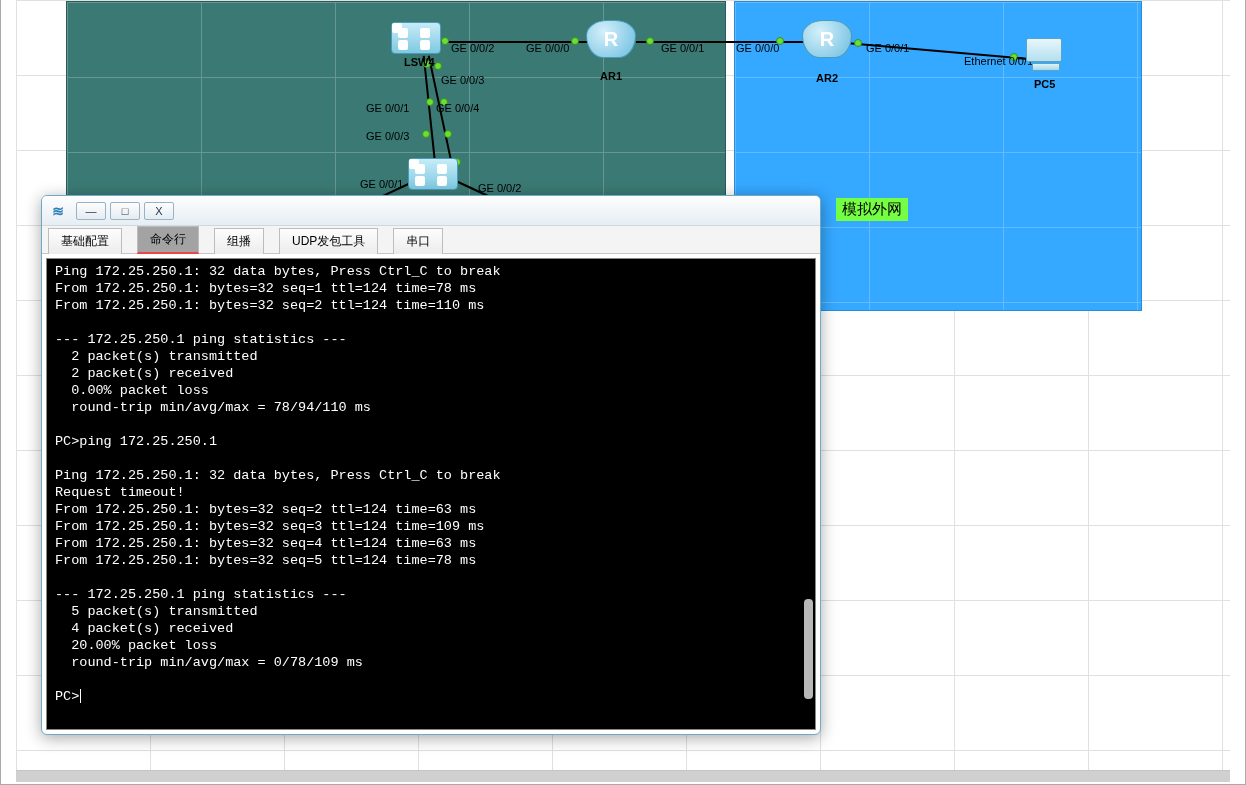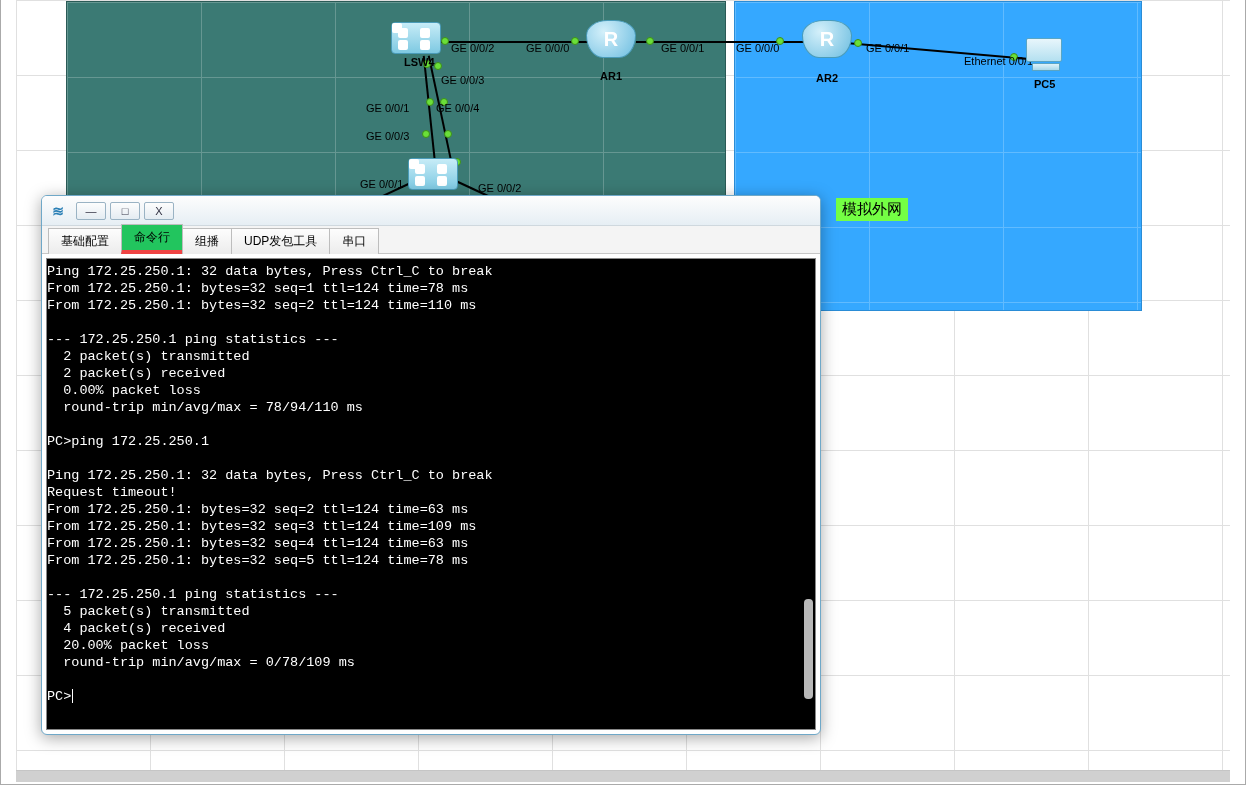--- a/index.html
+++ b/index.html
@@ -125,45 +125,45 @@
     background: linear-gradient(#fdfdfd,#e4ecf2);
     display:inline-flex; align-items:center; justify-content:center;
     font-size: 11px; color:#334; cursor: default;
   }
   .tabs {
     height: 28px;
     display:flex; align-items:flex-end;
     padding: 2px 6px 0;
     background: #f4f4f4;
     border-bottom: 1px solid #c7c7c7;
-    gap: 0;
+    gap: 16px;
   }
   .tab {
     padding: 4px 12px;
     font-size: 12px;
     border: 1px solid #bdbdbd;
     border-bottom: none;
     background: linear-gradient(#fdfdfd,#ececec);
     margin-right: -1px;
     position: relative; top: 1px;
     cursor: default;
   }
   .tab.active {
-    background: #22c55e;
-    border-bottom: 4px solid #ef4444;
+    background: #a3a3a3;
+    border-bottom: 2px solid #ef4444;
     font-weight: normal;
   }
   .term {
     flex: 1;
     background: #000;
     color: #fff;
     font-family: "Courier New", monospace;
     font-size: 13.5px;
     line-height: 17px;
-    padding: 4px 0;
+    padding: 4px 8px;
     white-space: pre;
     overflow: hidden;
     position: relative;
     margin: 4px;
     border: 1px solid #888;
   }
   .cursor {
     display:inline-block; width:1px; height:14px; background:#fff;
     vertical-align: middle; margin-left:1px;
   }

